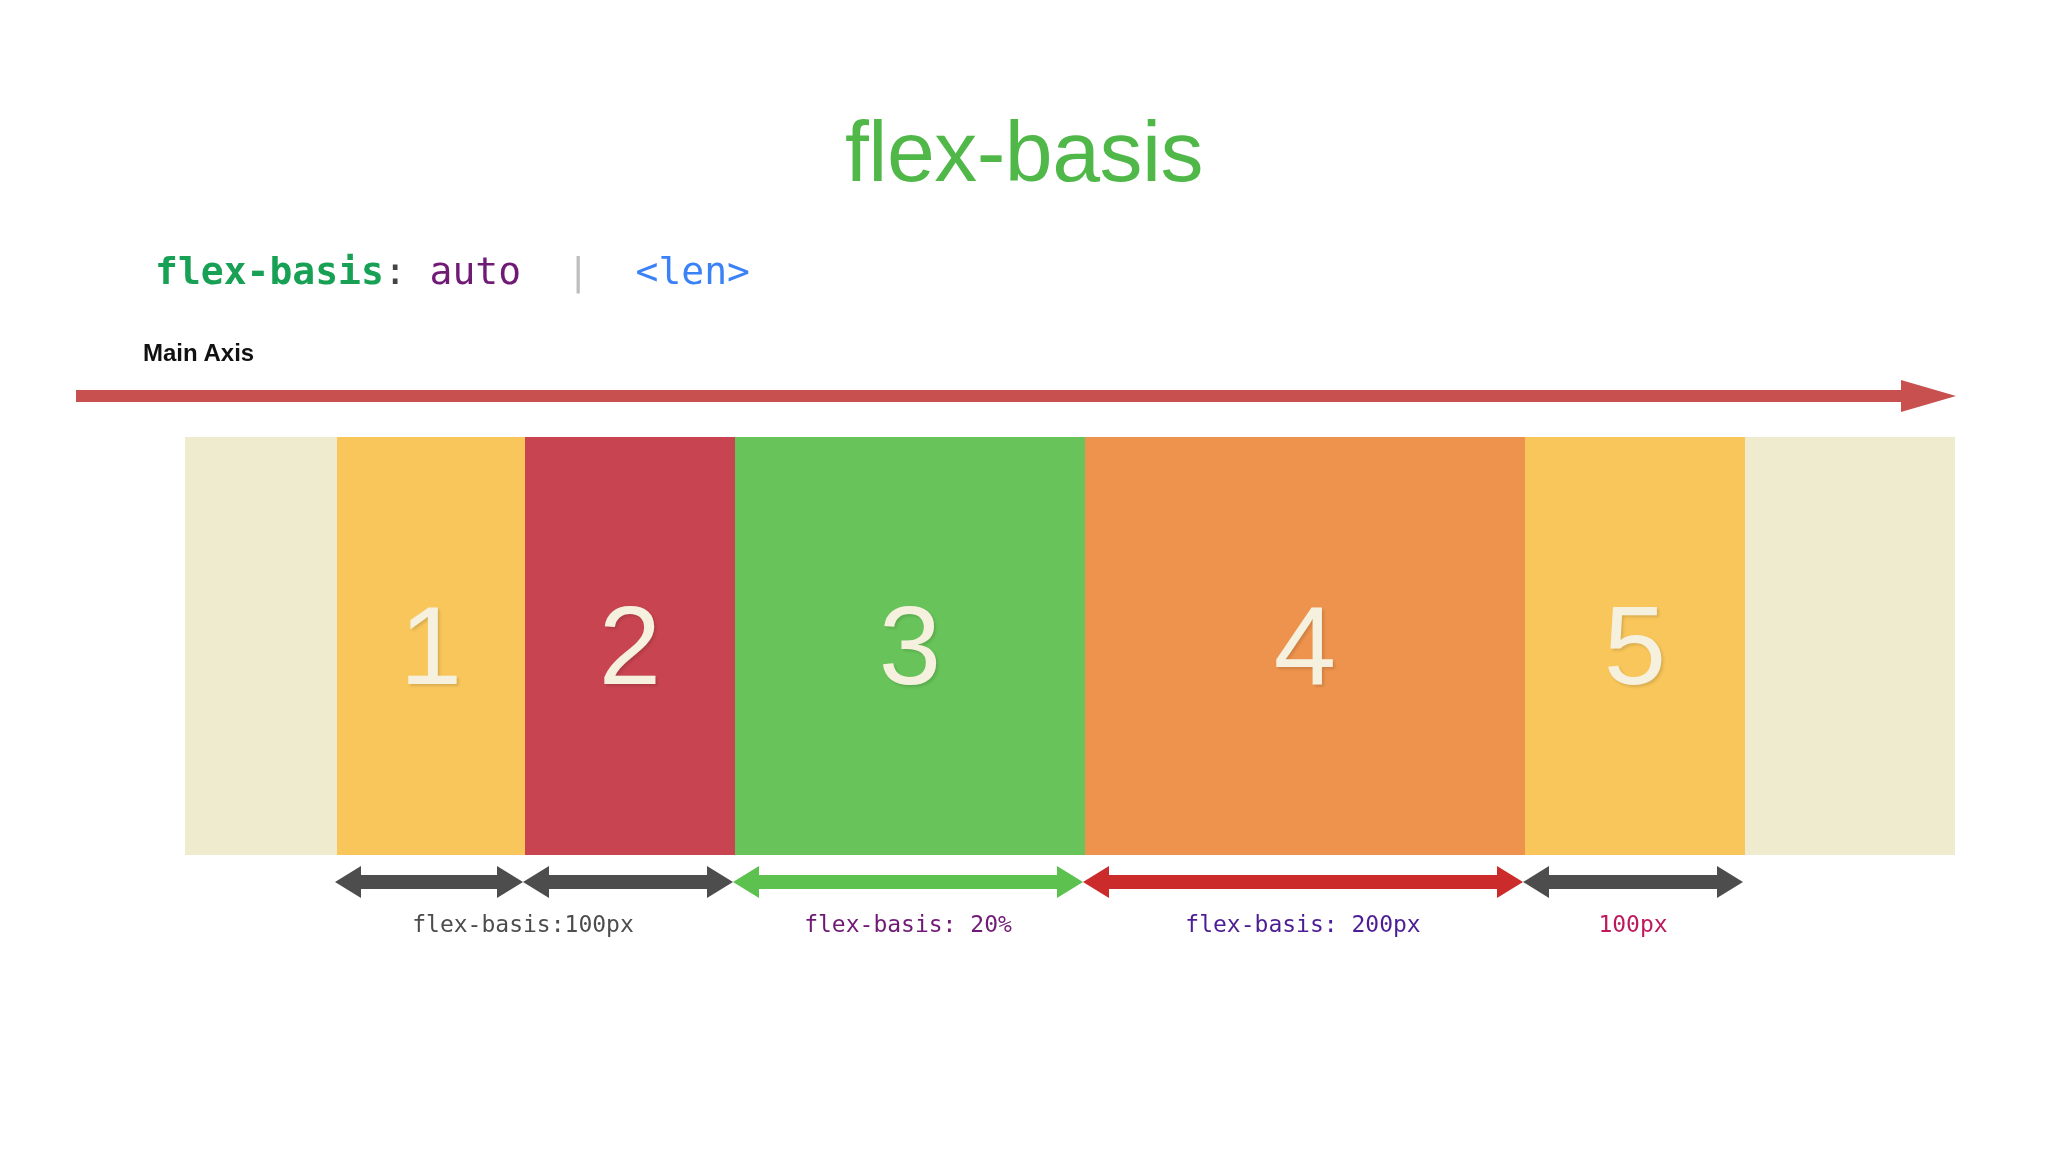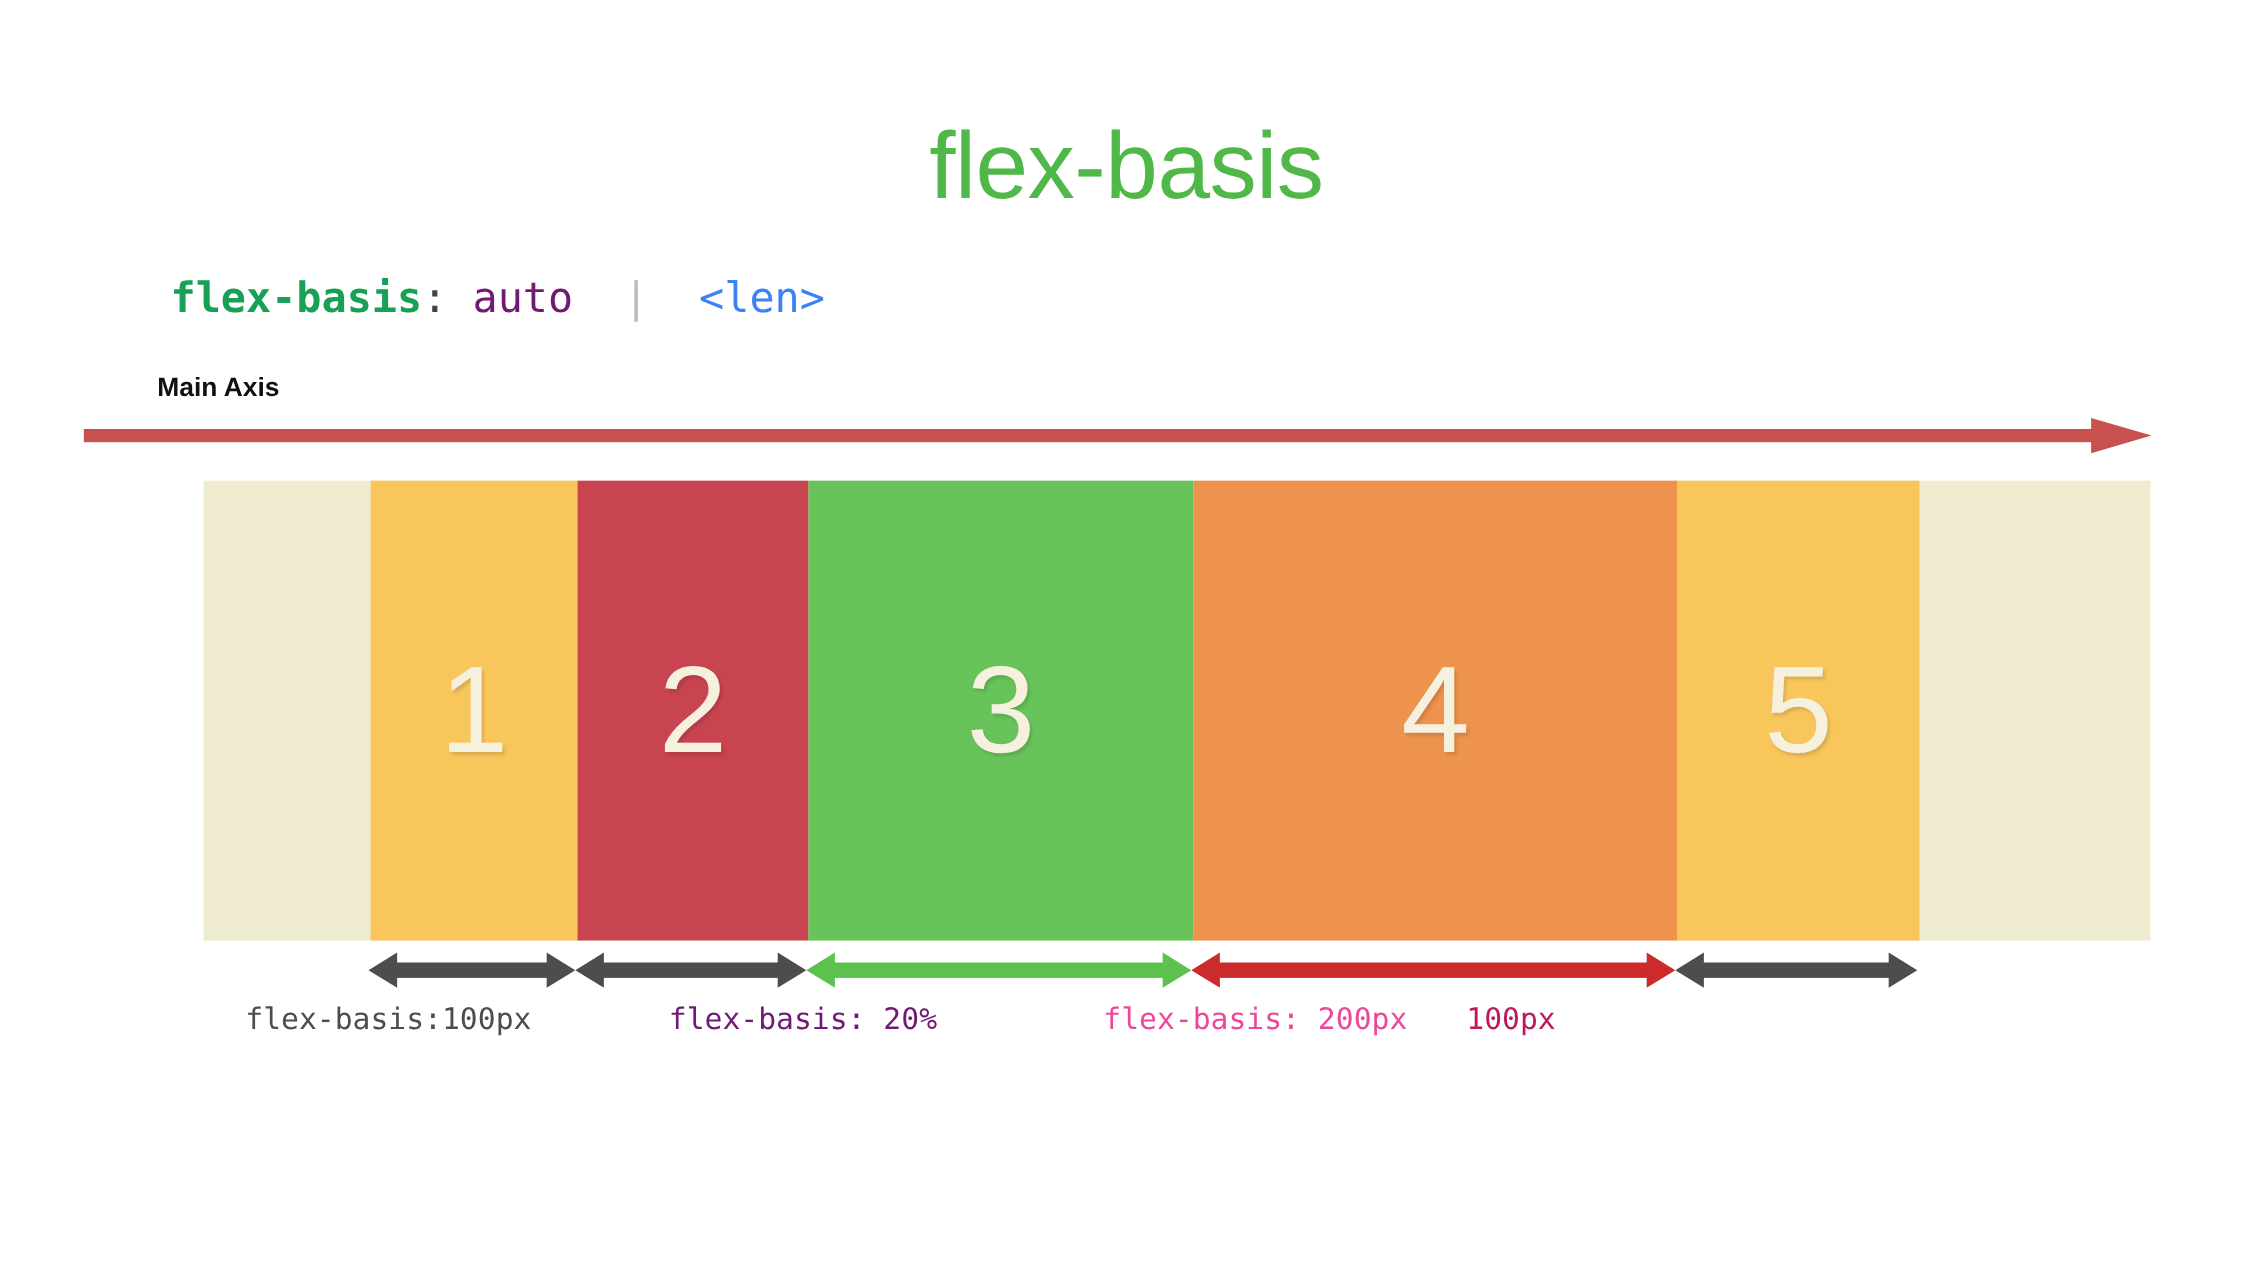--- a/index.html
+++ b/index.html
@@ -115,22 +115,23 @@
   .measure-labels {
     position: absolute;
     left: 185px;
     top: 910px;
     width: 1770px;
     height: 60px;
   }
   .measure-label {
     position: absolute;
     top: 0;
+    text-align: center;
     font-family: "DejaVu Sans Mono", "Liberation Mono", monospace;
-    font-size: 27px;
+    font-size: 23px;
     line-height: 1.25;
     white-space: nowrap;
   }
 </style>
 </head>
 <body>
 
 <div class="slide-title">flex-basis</div>
 
 <div class="syntax-line"><span class="syntax-prop">flex-basis</span><span class="syntax-colon">:</span> <span class="syntax-value">auto</span>  <span class="syntax-pipe">|</span>  <span class="syntax-len">&lt;len&gt;</span></div>
@@ -194,15 +195,15 @@
     <polygon points="0,20 26,4 26,36" fill="#4D4D4D"></polygon>
     <rect x="24" y="13" width="172" height="14" fill="#4D4D4D"></rect>
     <polygon points="220,20 194,4 194,36" fill="#4D4D4D"></polygon>
   </svg>
 
 </div>
 
 <div class="measure-labels">
   <div class="measure-label" style="left:38px; width:600px; color:#4D4D4D;">flex-basis:100px</div>
   <div class="measure-label" style="left:423px; width:600px; color:#701a75;">flex-basis: 20%</div>
-  <div class="measure-label" style="left:818px; width:600px; color:#ec4899;">flex-basis: 200px</div>
+  <div class="measure-label" style="left:818px; width:600px; color:#4c1d95;">flex-basis: 200px</div>
   <div class="measure-label" style="left:1148px; width:600px; color:#be185d;">100px</div>
 </div>
 
 </body></html>

